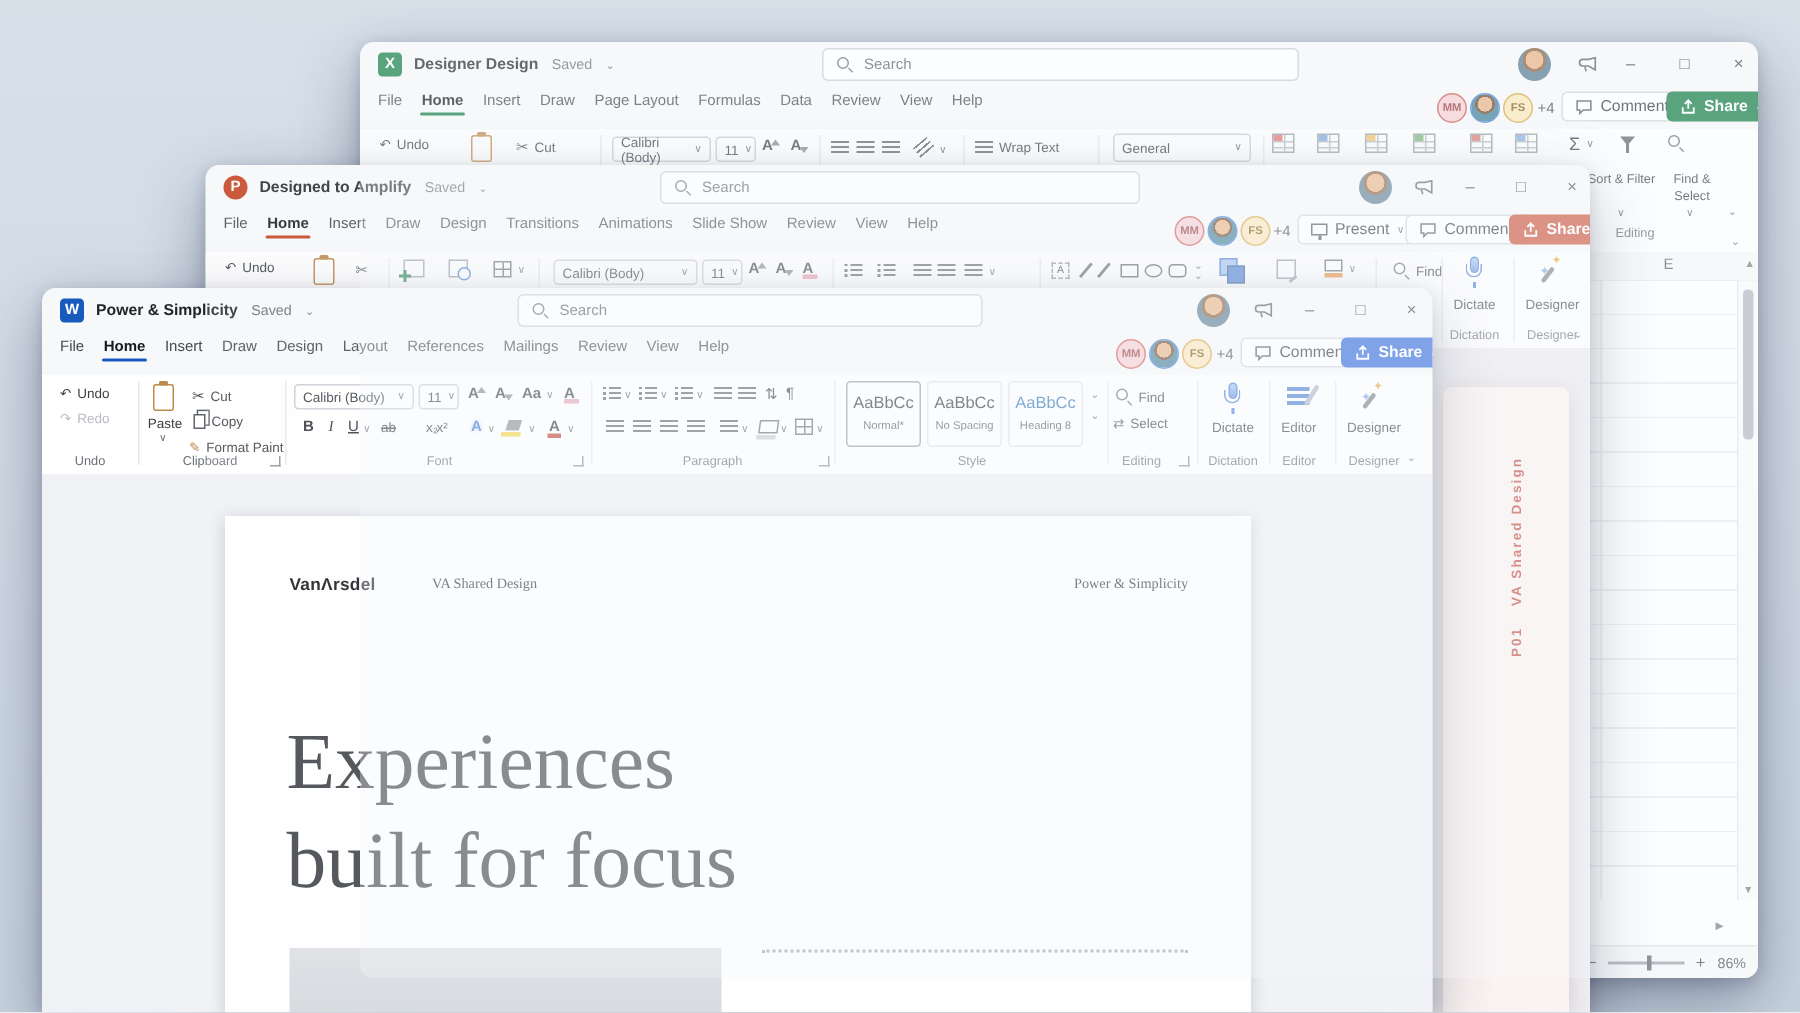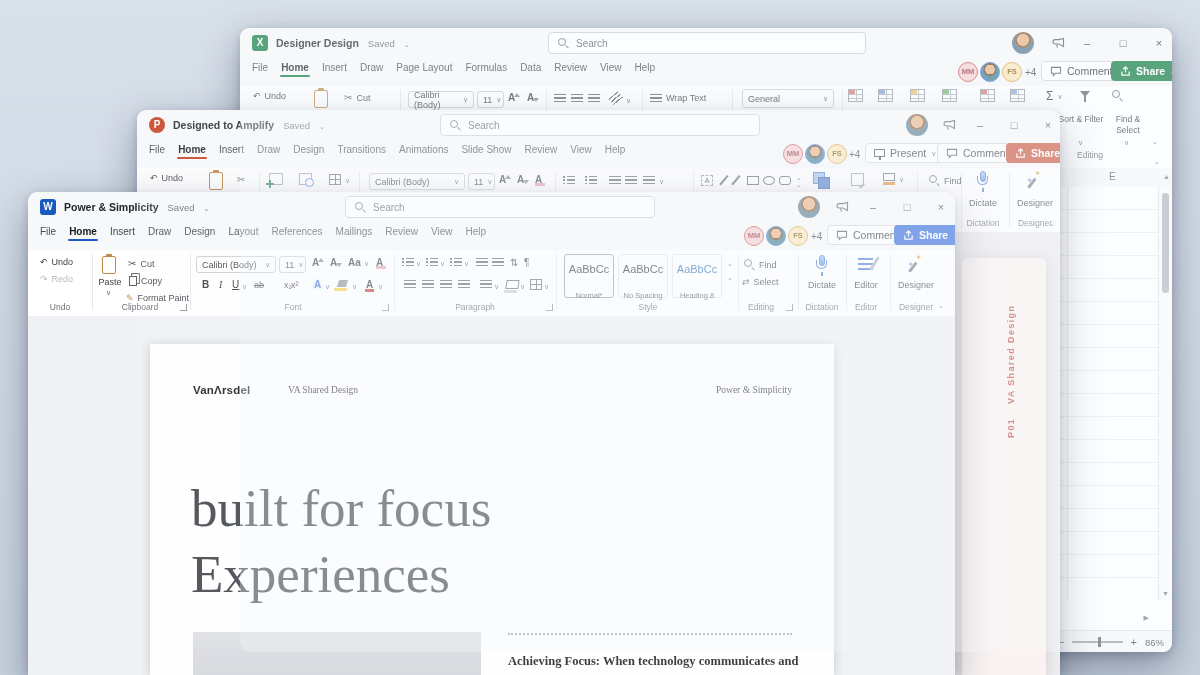--- a/index.html
+++ b/index.html
@@ -69,21 +69,21 @@
 .hl{display:inline-block;width:9px;height:7px;background:#8a8f96;transform:skewX(-18deg);position:relative}
 .hl::after{content:"";position:absolute;left:-2px;bottom:-4px;width:13px;height:3px;background:#f3d23e;transform:skewX(18deg)}
 .bucket{display:inline-block;width:11px;height:7px;border:1px solid #6a6f75;background:#fff;transform:skewX(-8deg);position:relative}
 .bucket::after{content:"";position:absolute;left:-2px;bottom:-5px;width:13px;height:3px;background:#c9ced4;transform:skewX(8deg)}
 .brd{display:inline-block;width:12px;height:11px;box-sizing:border-box;border:1px solid #6a6f75;
   background:linear-gradient(#6a6f75,#6a6f75) center/100% 1px no-repeat,linear-gradient(#6a6f75,#6a6f75) center/1px 100% no-repeat,#fff}
 .card{position:absolute;top:4px;width:50px;height:44px;box-sizing:border-box;border:1px solid #e1e4e8;
   border-radius:3px;background:#fff;text-align:center}
 .card.sel{border-color:#989ea5}
 .card .s{font-size:11px;margin-top:8px;color:#2f3337}
-.card .n{font-size:7.5px;color:#55595e;margin-top:16px}
+.card .n{font-size:7.5px;color:#55595e;margin-top:4px}
 .card.h1 .s{color:#2e74b5}
 .clip{display:inline-block;width:14px;height:18px;box-sizing:border-box;border:1.5px solid #bd8a4a;border-radius:2px;background:#fff;position:relative}
 .clip::before{content:"";position:absolute;left:2.5px;top:-3px;width:6px;height:3px;background:#bd8a4a;border-radius:1px}
 .cpy{display:inline-block;width:8px;height:10px;box-sizing:border-box;border:1.1px solid #60656b;background:#fff;
   box-shadow:2.5px -2.5px 0 -0.6px #fff,2.5px -2.5px 0 0.4px #60656b}
 .scis{font-size:10px;color:#54585d}
 .mic{position:relative;width:11px;height:20px;display:inline-block}
 .mic i{position:absolute;left:2.5px;top:0;width:6px;height:11px;background:linear-gradient(#a9c8f5,#6093e0);
   border:1px solid #4a7fd4;border-radius:4px;box-sizing:border-box}
 .mic::before{content:"";position:absolute;left:0;top:5px;width:11px;height:9px;box-sizing:border-box;
@@ -602,23 +602,22 @@
     <div class="gl" style="left:862px;width:52px;top:52px">Designer</div>
     <span class="cv" style="position:absolute;left:910px;top:52px">⌄</span>
   </div>
 
   <div style="position:absolute;left:0;right:0;top:124px;bottom:0;background:#eff1f4">
     <div class="page" style="left:122px;top:28px;width:684px;height:332px">
       <span style="position:absolute;left:43px;top:40px;font-weight:bold;font-size:11.5px;letter-spacing:.2px;color:#101214">VanΛrsdel</span>
       <span class="serif" style="position:absolute;left:138px;top:41px;font-size:9.5px;color:#26282b">VA Shared Design</span>
       <span class="serif" style="position:absolute;right:42px;top:41px;font-size:9.5px;color:#26282b">Power &amp; Simplicity</span>
       <div class="serif" style="position:absolute;left:41px;top:132px;font-size:53px;line-height:1.24;color:#393d41">
+        <div>Experiences</div>
         <div>built for focus</div>
-        <div>Experiences</div>
       </div>
       <div style="position:absolute;left:43px;top:288px;width:288px;height:46px;background:linear-gradient(#dcdee2,#d2d5d9)"></div>
       <div style="position:absolute;left:358px;top:289px;width:284px;border-top:2px dotted #9aa0a8"></div>
-      <div class="serif" style="position:absolute;left:358px;top:310px;width:292px;font-size:12.5px;font-weight:600;color:#1b1d20">Achieving Focus: When technology communicates and</div>
     </div>
   </div>
 </section>
 
 </div>
 
 </body></html>

